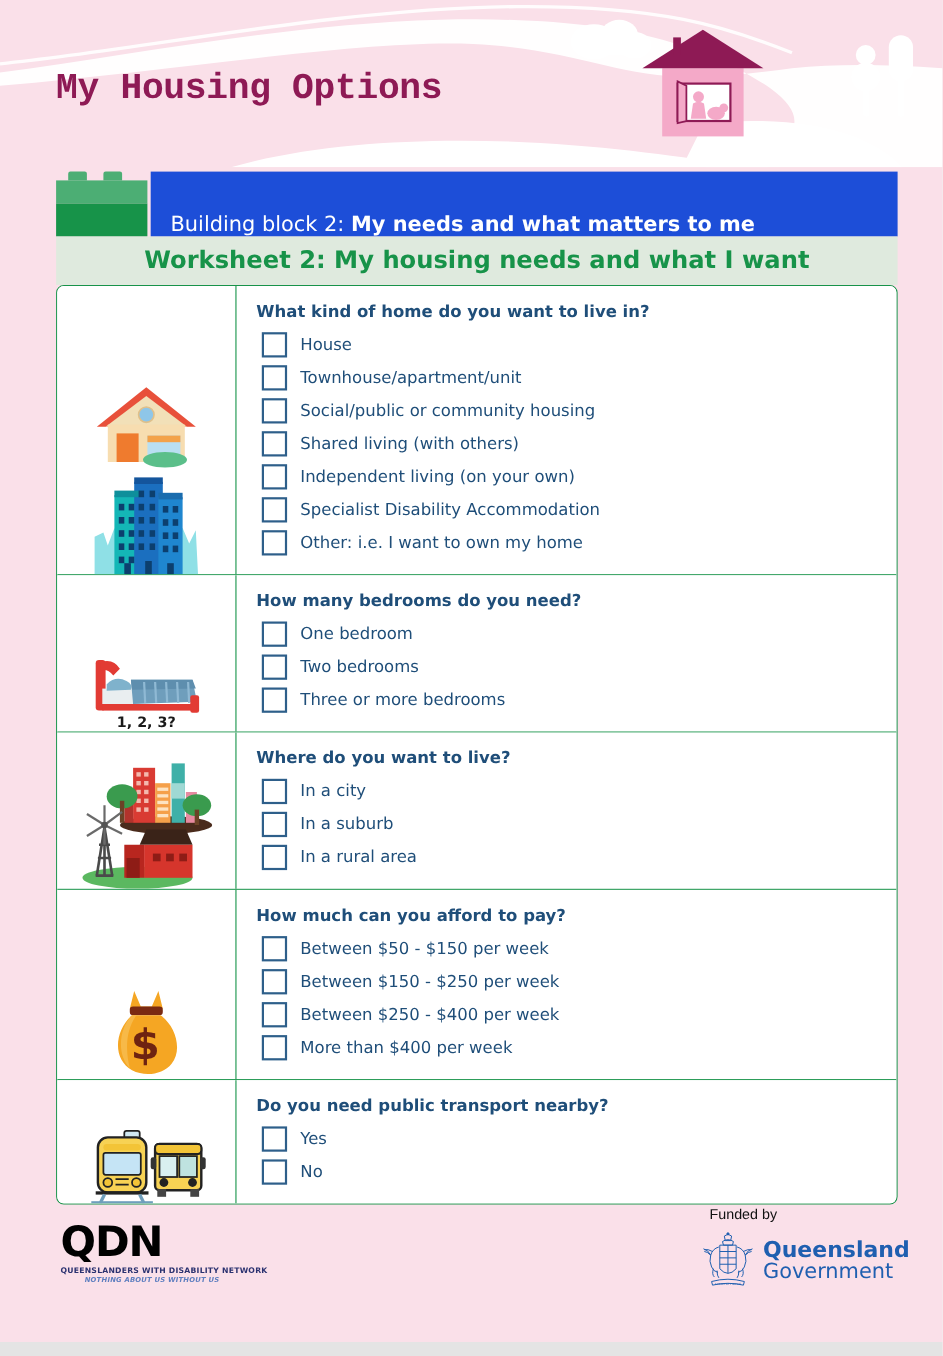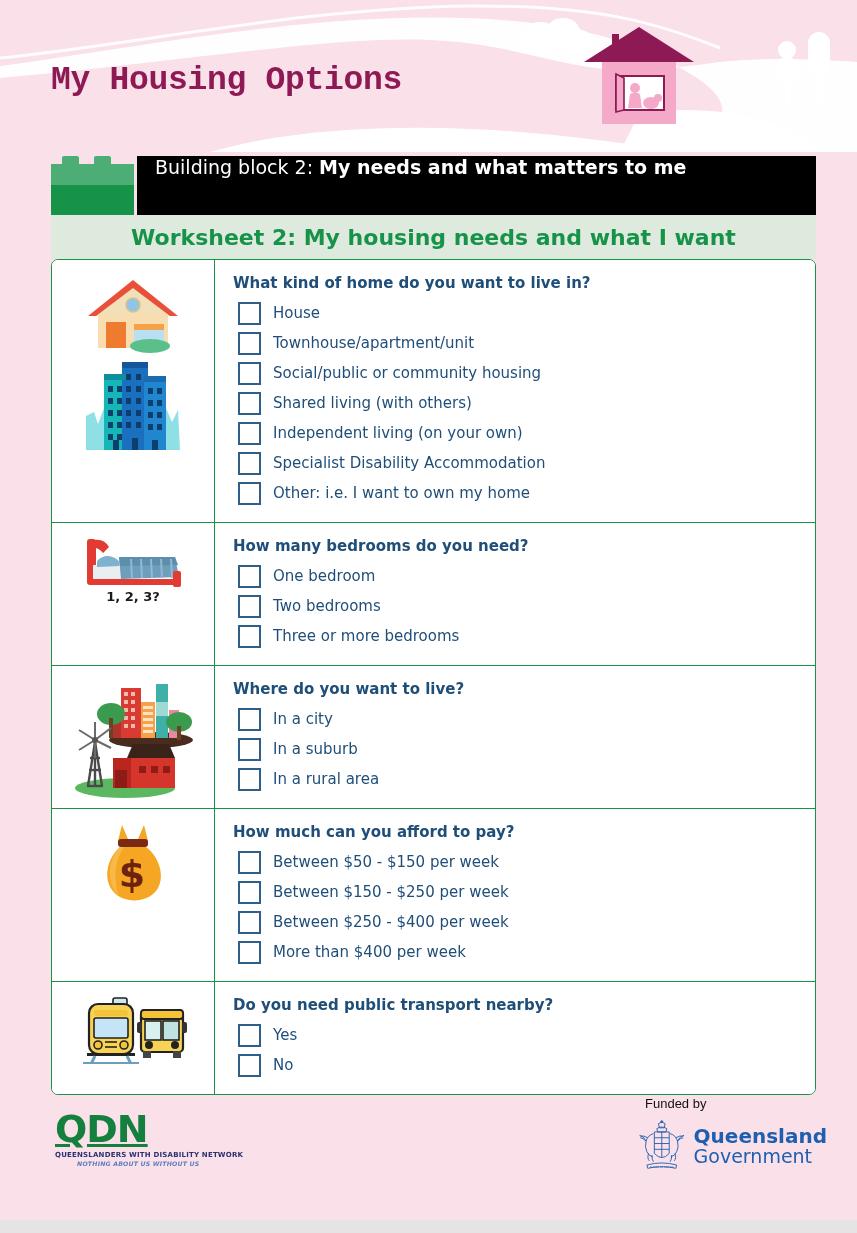--- a/index.html
+++ b/index.html
@@ -95,23 +95,23 @@
     height: 30px;
     background: #179349;
   }
 
   .bb-bar {
     position: absolute;
     left: 86px;
     top: 0;
     width: 679px;
     height: 59px;
-    background: #000000;
+    background: #1d4ed8;
     display: flex;
-    align-items: flex-start;
+    align-items: flex-end;
     padding-left: 18px;
   }
   .bb-text {
     font-family: "DejaVu Sans", sans-serif;
     font-size: 19px;
     color: #ffffff;
     white-space: nowrap;
   }
   .bb-text .bb-strong { font-weight: bold; }
 
@@ -152,21 +152,21 @@
     border-bottom: 1.4px solid #179349;
     background: #ffffff;
   }
   .qrow:last-child { border-bottom: none; }
 
   .icon-cell {
     width: 163px;
     flex: 0 0 163px;
     border-right: 1.4px solid #179349;
     display: flex;
-    align-items: flex-start;
+    align-items: flex-end;
     justify-content: center;
     padding-top: 12px;
   }
   .icon-stack {
     display: flex;
     flex-direction: column;
     align-items: center;
   }
 
   .q-cell {
@@ -215,24 +215,23 @@
   .qdn-logo {
     position: absolute;
     left: 55px;
     top: 20px;
     width: 230px;
   }
   .qdn-letters {
     font-family: "DejaVu Sans", sans-serif;
     font-size: 38px;
     font-weight: bold;
-    color: #15803d;
+    color: #000000;
     letter-spacing: -1px;
     line-height: 1;
-    text-decoration: underline;
   }
   .qdn-sub {
     font-family: "DejaVu Sans", sans-serif;
     font-size: 7px;
     font-weight: bold;
     color: #2b3270;
     letter-spacing: 0.2px;
     margin-top: 3px;
   }
   .qdn-tag {

